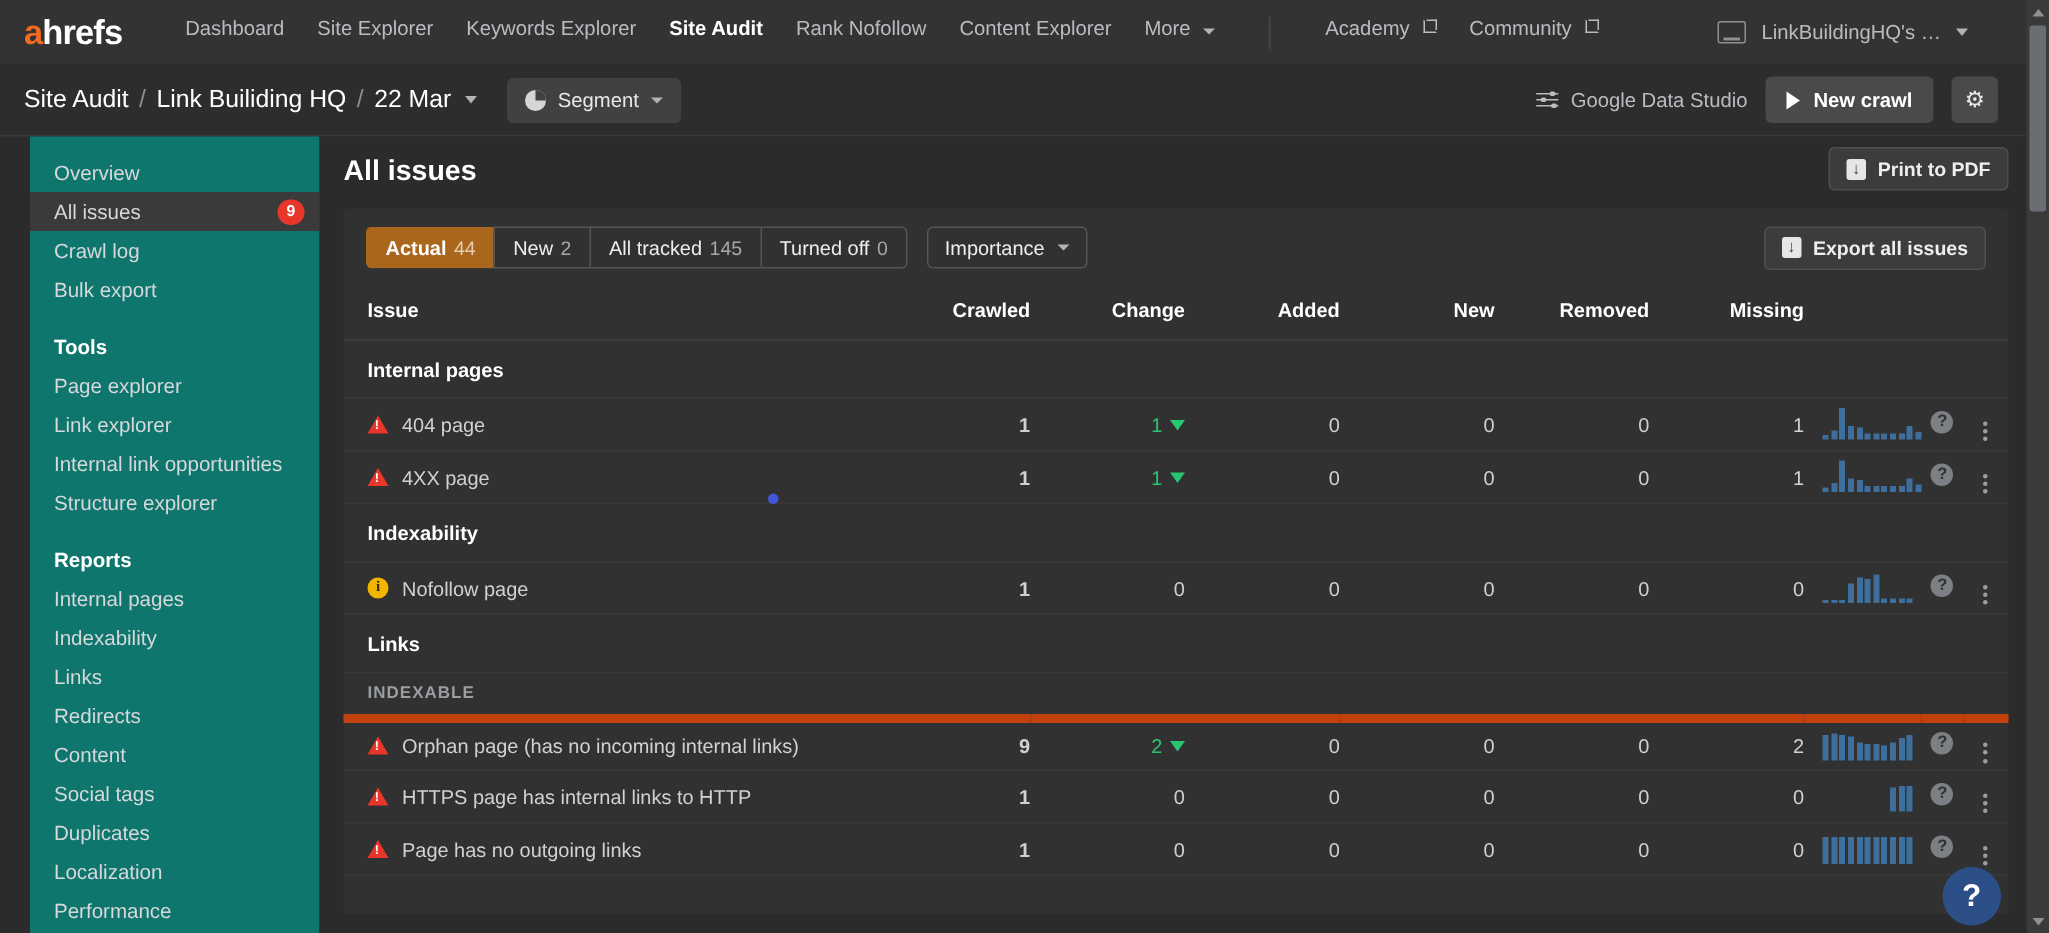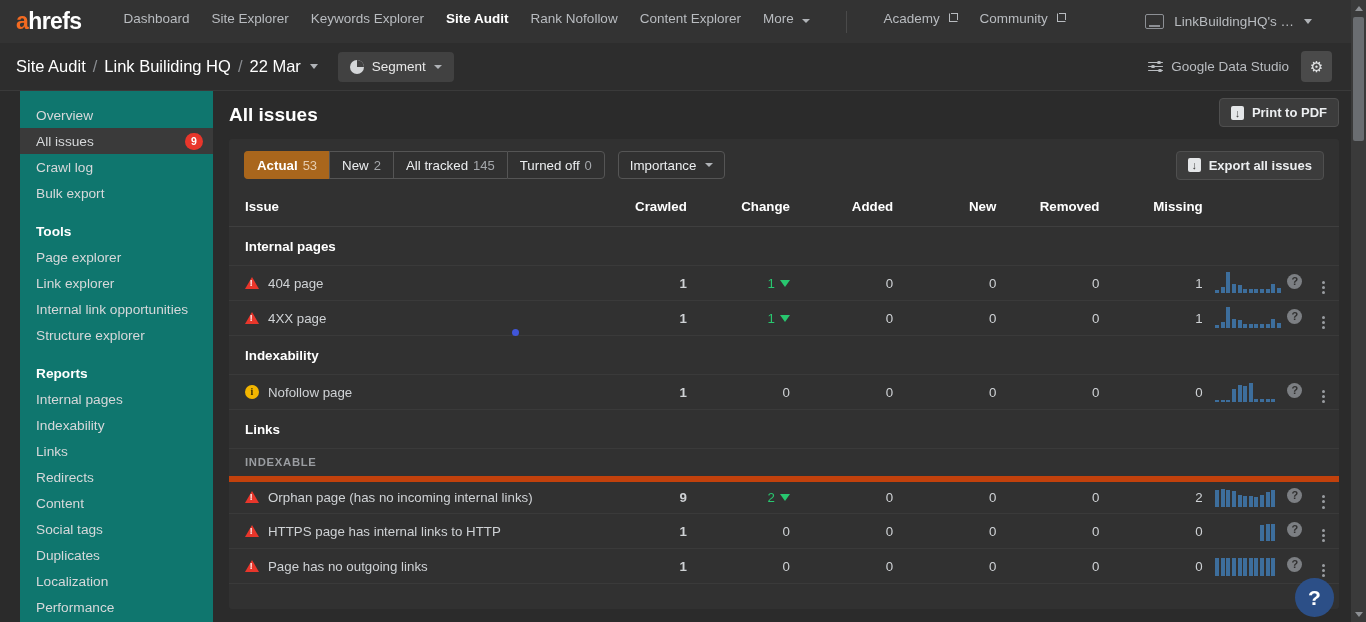--- a/index.html
+++ b/index.html
@@ -245,20 +245,24 @@
         <span class="gds-ico">
             <i></i>
             <i></i>
             <i></i>
             <b></b>
             <b></b>
             <b></b>
           </span>
         <span>Google Data Studio</span>
       </div>
+      <div class="newcrawl-btn">
+        <span class="play-ico"></span>
+        <span>New crawl</span>
+      </div>
       <div class="gear-btn">
         <span class="gear-glyph">⚙</span>
       </div>
     </div>
   </div>
 
   <div class="body-wrap">
 
     <div class="sidebar">
       <div class="side-item">
@@ -326,21 +330,21 @@
           <span class="dl-ico"></span>
           <span>Print to PDF</span>
         </div>
       </div>
 
       <div class="panel">
         <div class="filters">
           <div class="seg-group">
             <div class="seg active">
               <span>Actual</span>
-              <span class="cnt">53</span>
+              <span class="cnt">44</span>
             </div>
             <div class="seg">
               <span>New</span>
               <span class="cnt">2</span>
             </div>
             <div class="seg">
               <span>All tracked</span>
               <span class="cnt">145</span>
             </div>
             <div class="seg">

